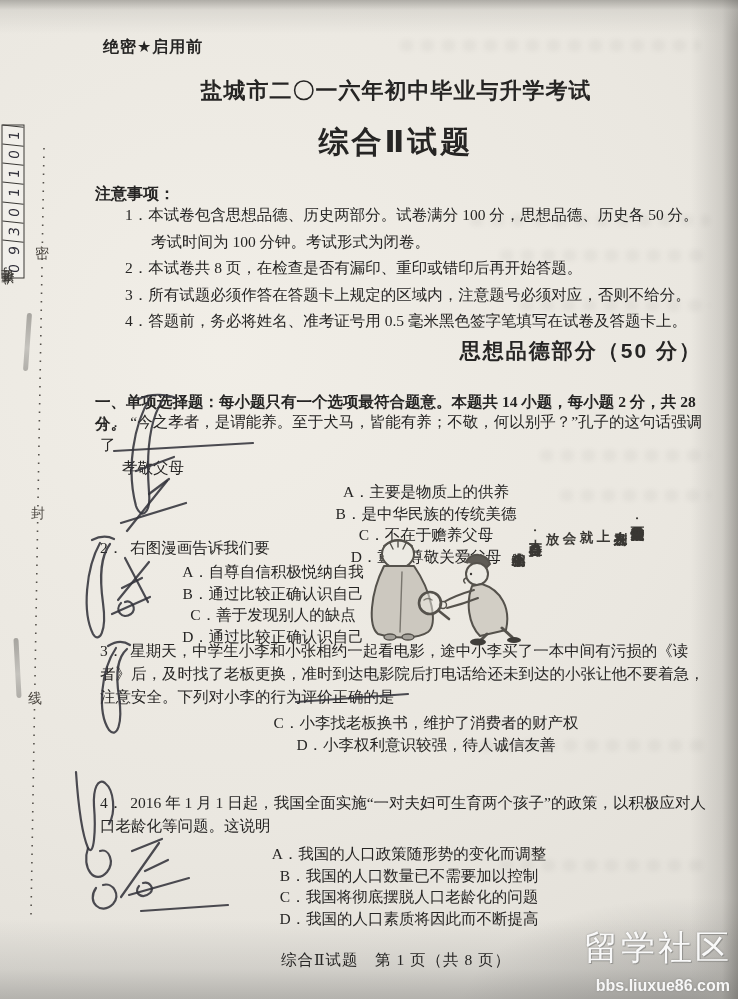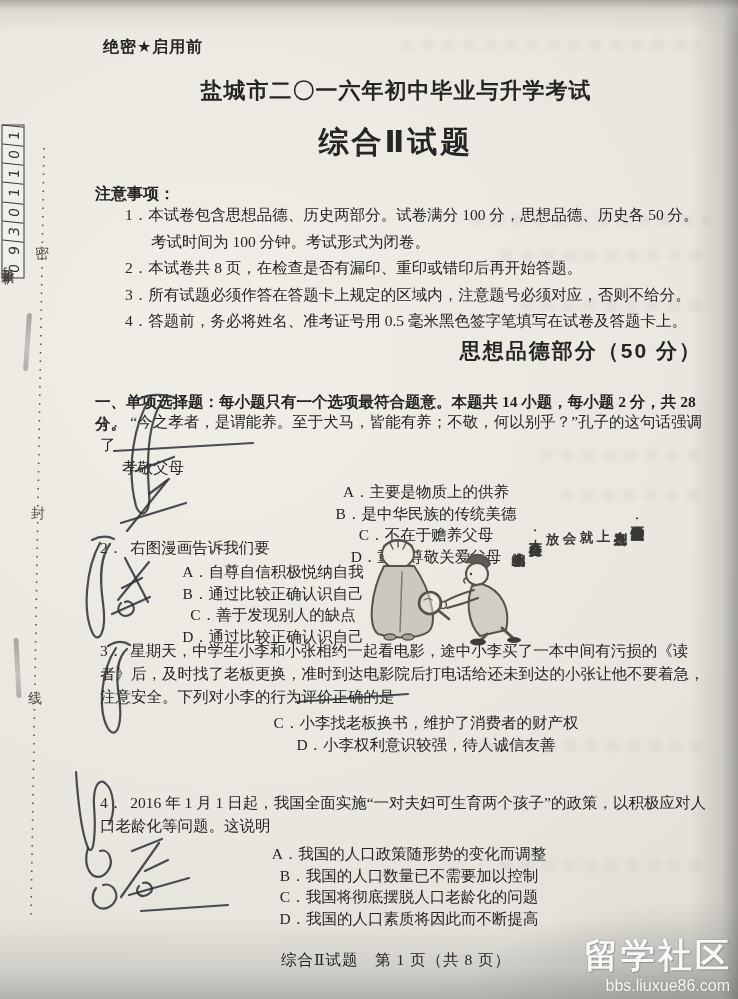--- a/index.html
+++ b/index.html
@@ -62,24 +62,24 @@
   .cartoon .caption span:nth-child(4){margin-top:3px;}
   .cartoon .caption span:nth-child(5){margin-top:4px;}
   .cartoon .caption span:nth-child(6){margin-top:5px;}
   .cartoon .caption span:nth-child(7){margin-top:12px;}
   .cartoon .caption span:nth-child(8){margin-top:26px;}
   .figures{position:absolute;left:0px;top:16px;}
   
   .ink{position:absolute;inset:0;z-index:5;pointer-events:none;}
   .ink path{fill:none;stroke:#33333b;stroke-width:2.2;stroke-linecap:round;stroke-linejoin:round;opacity:.88;}
   
-  .wm-name{right:6px;bottom:20px;font-family:"Liberation Sans","DejaVu Sans",sans-serif;font-weight:bold;
+  .wm-name{right:6px;bottom:28px;font-family:"Liberation Sans","DejaVu Sans",sans-serif;font-weight:normal;
     font-size:34px;color:rgba(255,255,255,.94);letter-spacing:3px;z-index:6;
     text-shadow:0 0 2px rgba(110,110,108,.6),1px 1px 0 rgba(120,120,118,.5);}
-  .wm-url{right:8px;bottom:4px;font-family:"Liberation Sans","DejaVu Sans",sans-serif;font-weight:normal;
+  .wm-url{right:8px;bottom:4px;font-family:"Liberation Sans","DejaVu Sans",sans-serif;font-weight:bold;
     font-size:16px;color:rgba(255,255,255,.92);z-index:6;text-shadow:0 0 2px rgba(110,110,108,.6);text-align:right;}
 </style>
 </head>
 <body>
 
 <div class="bleed" style="left:400px;top:40px;width:300px;"></div>
 <div class="bleed" style="left:470px;top:215px;width:240px;"></div>
 <div class="bleed" style="left:500px;top:250px;width:210px;"></div>
 <div class="bleed" style="left:520px;top:300px;width:190px;"></div>
 <div class="bleed" style="left:540px;top:450px;width:170px;"></div>

